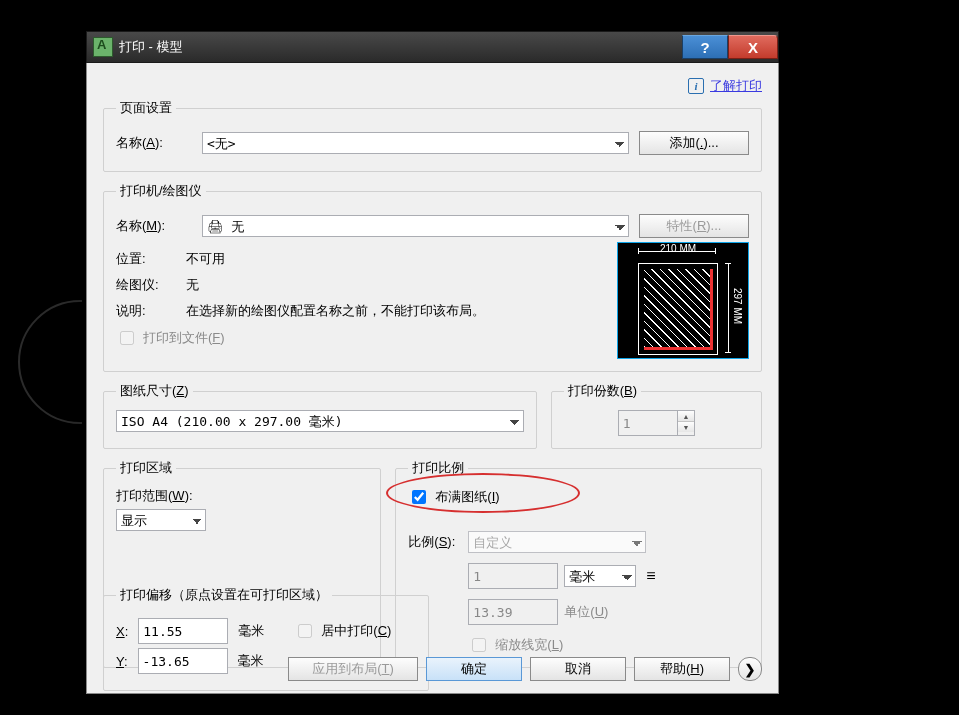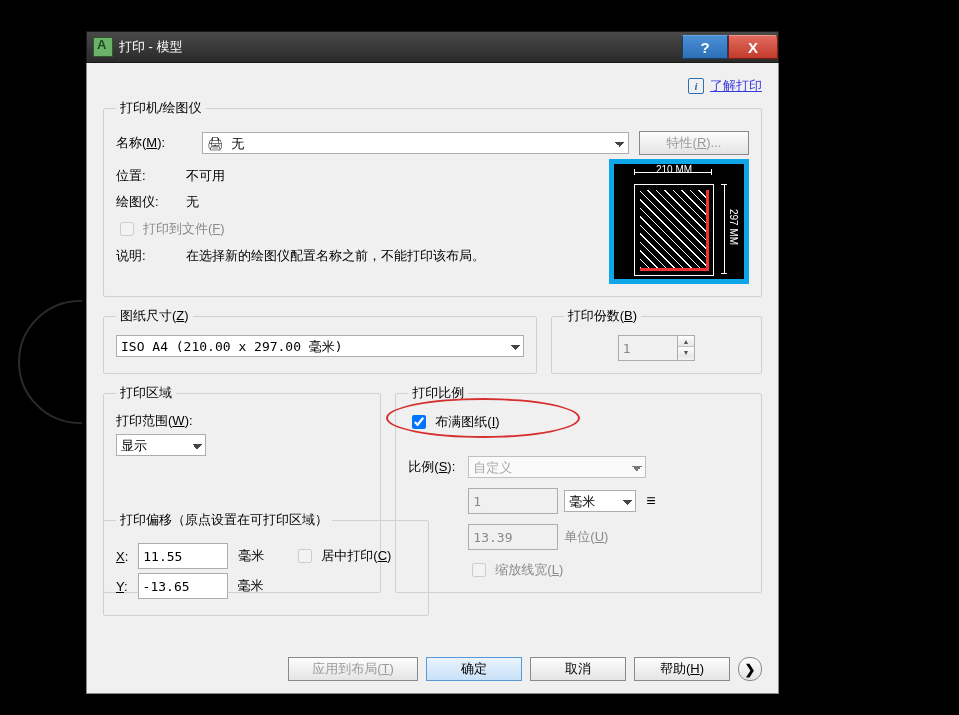--- a/index.html
+++ b/index.html
@@ -25,21 +25,21 @@
   select{appearance:none;-webkit-appearance:none;background-image:linear-gradient(45deg,transparent 50%,#444 50%),linear-gradient(135deg,#444 50%,transparent 50%);background-position:right 8px top 9px,right 3px top 9px;background-size:5px 5px,5px 5px;background-repeat:no-repeat;padding-right:22px}
   select.wide{flex:1}
   .btn{height:24px;border:1px solid #8a8a8a;background:linear-gradient(#fdfdfd,#e4e4e4);padding:0 10px;font-size:13px;cursor:pointer;font-family:inherit}
   .btn:disabled,.btn.disabled{color:#9a9a9a;cursor:default}
   .btn.primary{background:linear-gradient(#e9f3fc,#c8e1f8);border-color:#5a98d6}
   .twocol{display:flex;gap:14px}
   .plotter-text .lbl{min-width:60px}
   .plotter-text .row{margin:8px 0}
   .checkbox{display:flex;align-items:center;gap:6px}
   .checkbox input{width:14px;height:14px}
-  .paper-preview{width:130px;height:115px;background:#000;border:5px solid #0ea5e9;position:relative;flex-shrink:0;margin-left:auto}
+  .paper-preview{width:130px;height:115px;background:#000;border:1px solid #0ea5e9;position:relative;flex-shrink:0;margin-left:auto}
   .pp-dim{position:absolute;color:#fff;font-size:10px;font-family:Arial}
   .pp-sheet{position:absolute;left:20px;top:20px;width:78px;height:90px;border:1px solid #fff}
   .pp-hatch{position:absolute;left:26px;top:26px;width:66px;height:78px;background:repeating-linear-gradient(45deg,#fff 0,#fff 1px,transparent 1px,transparent 6px);border-right:3px solid #e33;border-bottom:3px solid #e33}
   .pp-wline{position:absolute;background:#fff}
   .spinner{display:inline-flex;align-items:stretch}
   .spinner input{width:50px;border-right:none}
   .spins{display:flex;flex-direction:column;border:1px solid #abadb3}
   .spins .sp{width:16px;height:10px;background:linear-gradient(#fdfdfd,#e6e6e6);display:flex;align-items:center;justify-content:center;font-size:7px;color:#555}
   .spins .sp+.sp{border-top:1px solid #c4c4c4}
   .scale-grid{display:grid;grid-template-columns:60px 1fr;row-gap:10px;align-items:center}
@@ -73,46 +73,54 @@
       </div>
   </div>
 
   <div class="dlg-body">
 
     <div class="toprow">
       <span class="info-icon">i</span>
       <span class="learn-link">了解打印</span>
     </div>
 
+    <fieldset>
+      <legend>页面设置</legend>
+      <div class="row">
+        <span class="lbl"><span>名称(</span><span class="u">A</span><span>):</span></span>
+        <select class="wide"><option>&lt;无&gt;</option></select>
+        <button class="btn" style="width:110px"><span>添加(</span><span class="u">.</span><span>)...</span></button>
+      </div>
+    </fieldset>
 
     <fieldset>
       <legend>打印机/绘图仪</legend>
       <div class="row">
         <span class="lbl"><span>名称(</span><span class="u">M</span><span>):</span></span>
         <select class="wide"><option>🖨 无</option></select>
         <button class="btn disabled" style="width:110px"><span>特性(</span><span class="u">R</span><span>)...</span></button>
       </div>
       <div class="plotter-row">
         <div class="plotter-left plotter-text">
           <div class="row">
               <span class="lbl">位置:</span>
               <span>不可用</span>
             </div>
           <div class="row">
               <span class="lbl">绘图仪:</span>
               <span>无</span>
             </div>
-          <div class="row checkbox">
-            <input type="checkbox" disabled="" style="">
-            <span class="disabled-text"><span>打印到文件(</span><span class="u">F</span><span>)</span></span>
-          </div>
           <div class="row">
               <span class="lbl">说明:</span>
               <span>在选择新的绘图仪配置名称之前，不能打印该布局。</span>
             </div>
+          <div class="row checkbox">
+            <input type="checkbox" disabled="" style="">
+            <span class="disabled-text"><span>打印到文件(</span><span class="u">F</span><span>)</span></span>
+          </div>
         </div>
         <div class="paper-preview">
           <div class="pp-wline" style="left:20px;top:8px;width:78px;height:1px"></div>
           <div class="pp-wline" style="left:20px;top:5px;width:1px;height:6px"></div>
           <div class="pp-wline" style="left:97px;top:5px;width:1px;height:6px"></div>
           <span class="pp-dim" style="left:42px;top:0">210 MM</span>
           <div class="pp-wline" style="left:110px;top:20px;width:1px;height:90px"></div>
           <div class="pp-wline" style="left:107px;top:20px;width:6px;height:1px"></div>
           <div class="pp-wline" style="left:107px;top:109px;width:6px;height:1px"></div>
           <span class="pp-dim" style="left:114px;top:45px;writing-mode:vertical-rl">297 MM</span>

